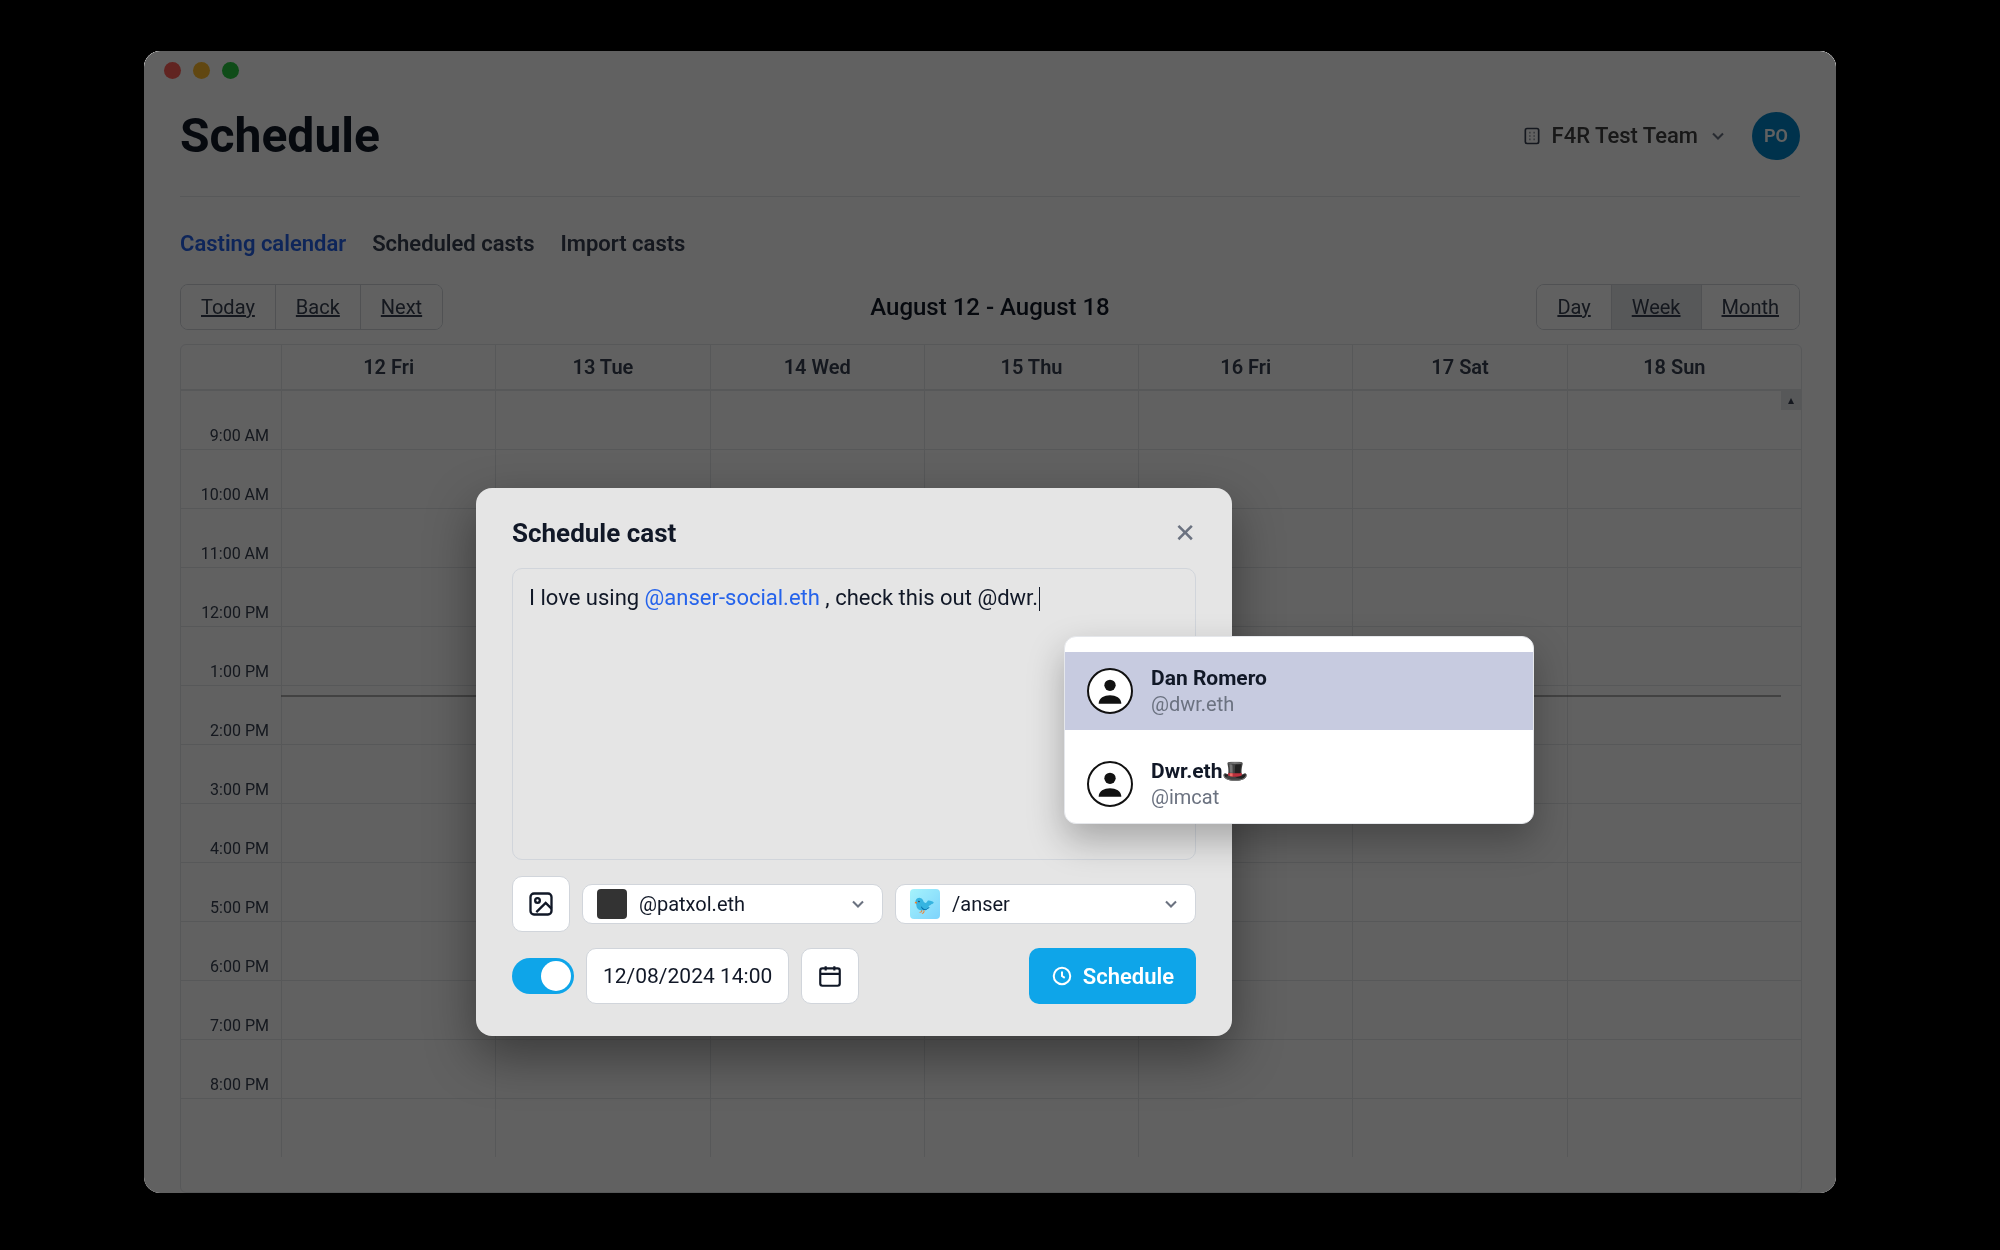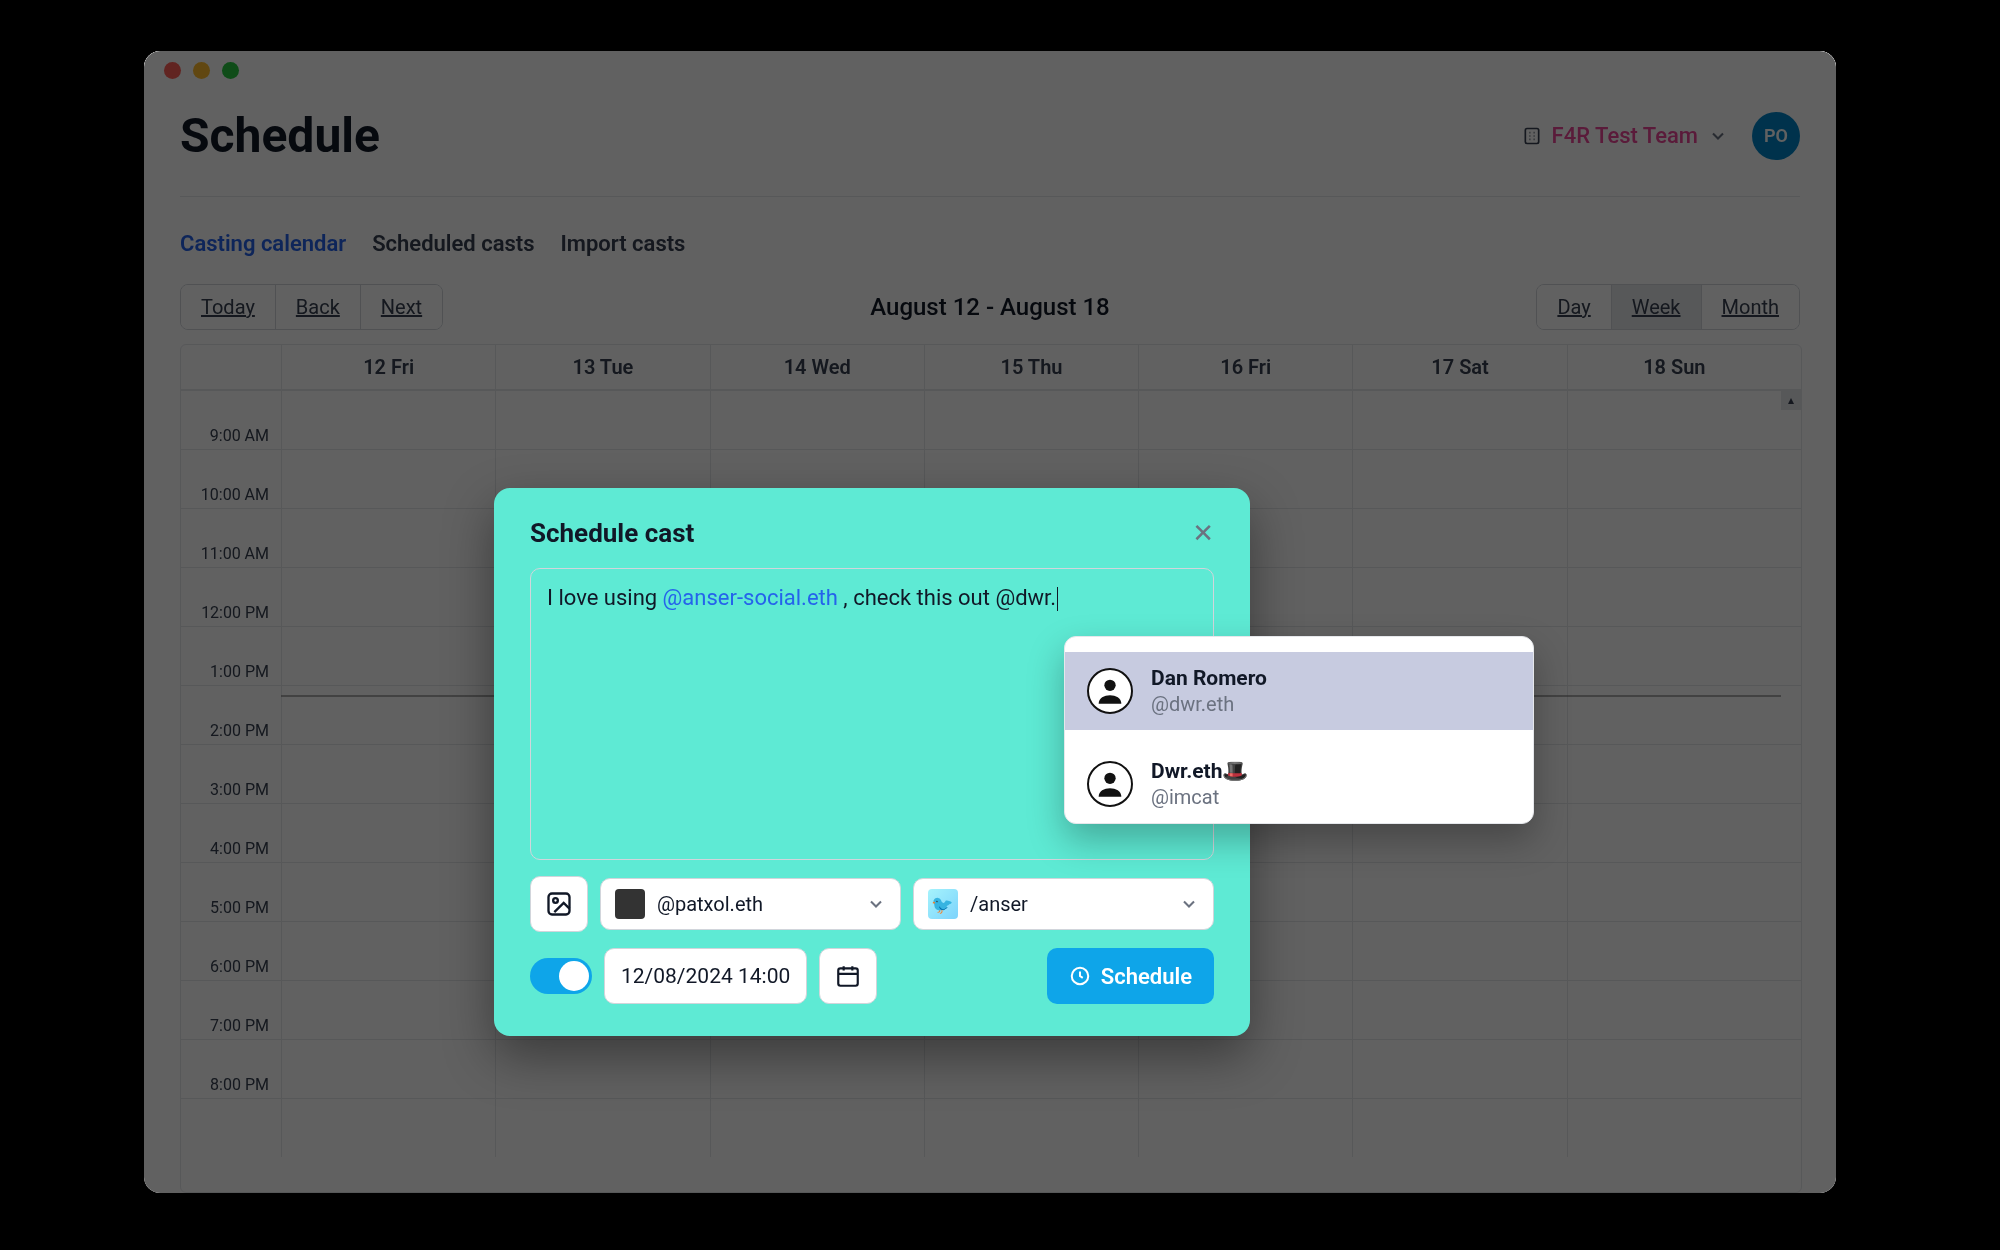--- a/index.html
+++ b/index.html
@@ -61,21 +61,21 @@
     display: flex;
     align-items: center;
     gap: 24px;
   }
   .team-picker {
     display: flex;
     align-items: center;
     gap: 10px;
     font-size: 22px;
     font-weight: 500;
-    color: #ec4899;
+    color: #404040;
     cursor: pointer;
   }
   .team-picker svg { width: 20px; height: 20px; }
   .avatar-badge {
     width: 48px; height: 48px;
     border-radius: 50%;
     background: #0284c7;
     color: #fff;
     display: flex; align-items: center; justify-content: center;
     font-size: 18px; font-weight: 600;
@@ -192,24 +192,24 @@
   .dim-overlay {
     position: absolute;
     inset: 0;
     background: rgba(0,0,0,0.62);
     border-radius: 16px;
     pointer-events: none;
   }
 
   .modal {
     position: absolute;
-    left: 494px;
+    left: 476px;
     top: 488px;
     width: 756px;
-    background: #5eead4;
+    background: #e5e5e5;
     border-radius: 16px;
     padding: 30px 36px 32px 36px;
     box-shadow: 0 20px 50px rgba(0,0,0,0.4);
     z-index: 10;
   }
   .modal-head {
     display: flex;
     justify-content: space-between;
     align-items: center;
     margin-bottom: 20px;
@@ -253,21 +253,21 @@
     width: 58px; height: 56px;
     border: 1px solid #d1d5db;
     border-radius: 10px;
     display: flex;
     align-items: center;
     justify-content: center;
     cursor: pointer;
     background: #fff;
   }
   .select {
-    height: 52px;
+    height: 40px;
     border: 1px solid #d1d5db;
     border-radius: 10px;
     display: flex;
     align-items: center;
     padding: 0 14px;
     gap: 12px;
     font-size: 20px;
     color: #111827;
     cursor: pointer;
     background: #fff;

